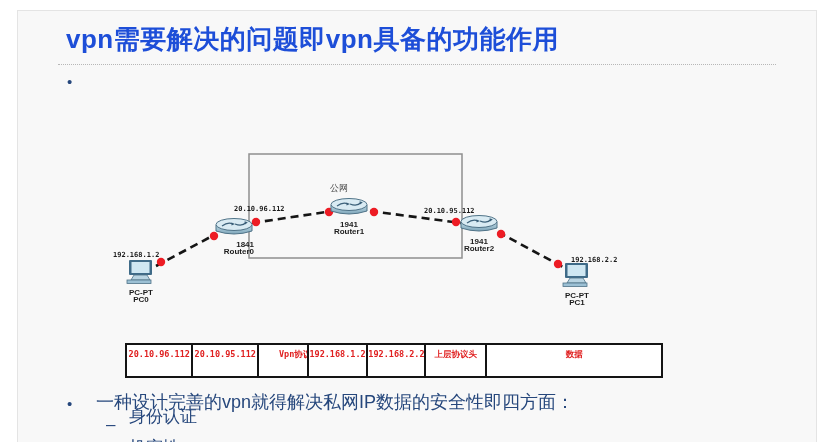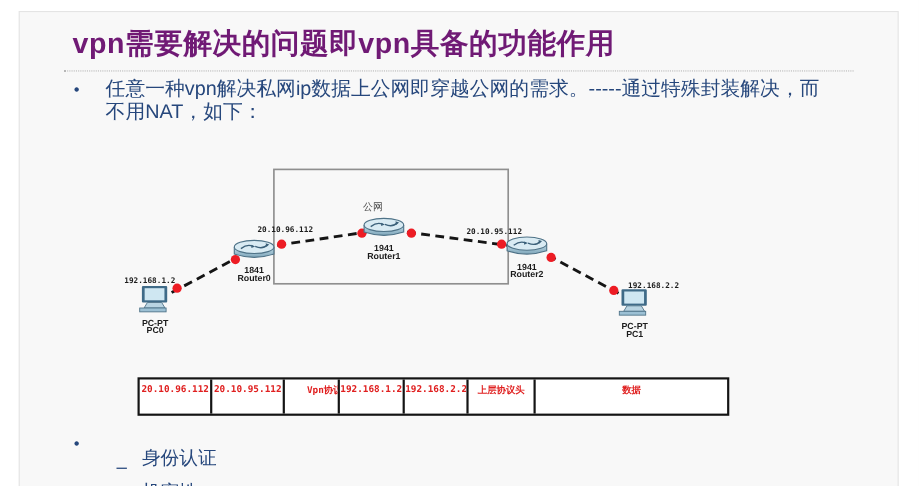--- a/index.html
+++ b/index.html
@@ -17,21 +17,21 @@
     border: 1px solid #e4e4e4;
     box-sizing: border-box;
   }
   .page-title {
     position: absolute;
     left: 48px; top: 12px;
     margin: 0;
     font-size: 26px;
     line-height: 32px;
     font-weight: bold;
-    color: #701a75;
+    color: #1d4ed8;
     letter-spacing: 0.5px;
     white-space: nowrap;
   }
   .title-divider {
     position: absolute;
     left: 40px; top: 53px;
     width: 718px; height: 0;
     border-top: 1px dotted #b7b7b7;
   }
   .bullet-marker {
@@ -121,21 +121,20 @@
     </linearGradient>
   </defs>
 </svg>
 
 <div class="slide">
 
   <h1 class="page-title">vpn需要解决的问题即vpn具备的功能作用</h1>
   <div class="title-divider"></div>
 
   <span class="bullet-marker" style="left:49px; top:62px;">•</span>
-  <div class="bullet-text" style="left:78px; top:59px; width:664px;">任意一种vpn解决私网ip数据上公网即穿越公网的需求。-----通过特殊封装解决，而不用NAT，如下：</div>
 
   <svg class="diagram-svg" width="800" height="520" viewBox="0 0 800 520">
     <rect x="231" y="143" width="213" height="104" fill="none" stroke="#8f8f8f" stroke-width="1.5"></rect>
     <g stroke="#151515" stroke-width="2.6" stroke-dasharray="8,5">
       <line x1="138" y1="255" x2="198" y2="223"></line>
       <line x1="234" y1="212" x2="315" y2="200"></line>
       <line x1="352" y1="200" x2="443" y2="212"></line>
       <line x1="480" y1="221" x2="545" y2="256"></line>
     </g>
     <g fill="#ed1c24">
@@ -163,21 +162,21 @@
         <rect x="5" y="1" width="23" height="15" rx="1" fill="#3f6b88"></rect>
         <rect x="7.5" y="3" width="18" height="11" fill="#cfe7f2"></rect>
         <path d="M10 16 h13 l3 5 h-19 z" fill="#b9d4e2" stroke="#4e7287" stroke-width="0.8"></path>
         <rect x="3" y="21" width="24" height="3.5" fill="#9cc0d4" stroke="#4e7287" stroke-width="0.8"></rect>
       </svg>
     </span>
     <div class="node-caption">PC-PT</div>
     <div class="node-caption">PC0</div>
   </div>
 
-  <div class="node" style="left:190px; top:206px;">
+  <div class="node" style="left:190px; top:206px;text-align:right;">
     <span class="icon">
       <svg width="40" height="20" viewBox="0 0 40 20">
         <path d="M2 8 L38 8 L38 14 Q20 20 2 14 Z" fill="url(#routerBody)" stroke="#4e7287" stroke-width="1"></path>
         <ellipse cx="20" cy="7.5" rx="18" ry="6" fill="#d9ebf3" stroke="#4e7287" stroke-width="1"></ellipse>
         <path d="M8 9 Q14 4.5 19 7 M21 7 Q28 10 32 5.5" stroke="#3c617a" stroke-width="1.2" fill="none"></path>
         <path d="M17.5 5.6 L21 7 L17.5 8.4 Z" fill="#3c617a"></path>
         <path d="M30.5 4.2 L33.8 5.2 L31.2 7.6 Z" fill="#3c617a"></path>
       </svg>
     </span>
     <div class="node-caption">1841</div>
@@ -229,20 +228,21 @@
     <div class="packet-cell" style="width:67px;">20.10.96.112</div>
     <div class="packet-cell" style="width:66px;">20.10.95.112</div>
     <div class="packet-cell" style="width:50px;padding-left:20px;">Vpn协议头</div>
     <div class="packet-cell" style="width:60px;">192.168.1.2</div>
     <div class="packet-cell" style="width:58px;">192.168.2.2</div>
     <div class="packet-cell" style="width:62px;">上层协议头</div>
     <div class="packet-cell" style="width:175px;">数据</div>
   </div>
 
   <span class="bullet-marker" style="left:49px; top:384px;">•</span>
+  <div class="bullet-text" style="left:78px; top:381px; width:700px; white-space:nowrap;">一种设计完善的vpn就得解决私网IP数据的安全性即四方面：</div>
 
   <span class="sub-bullet-text" style="left:88px; top:403px;">–</span>
   <div class="sub-bullet-text" style="left:111px; top:395px;">身份认证</div>
 
   <span class="sub-bullet-text" style="left:88px; top:426px;">–</span>
   <div class="sub-bullet-text" style="left:111px; top:426px;">机密性</div>
 
 </div>
 
 </body></html>

